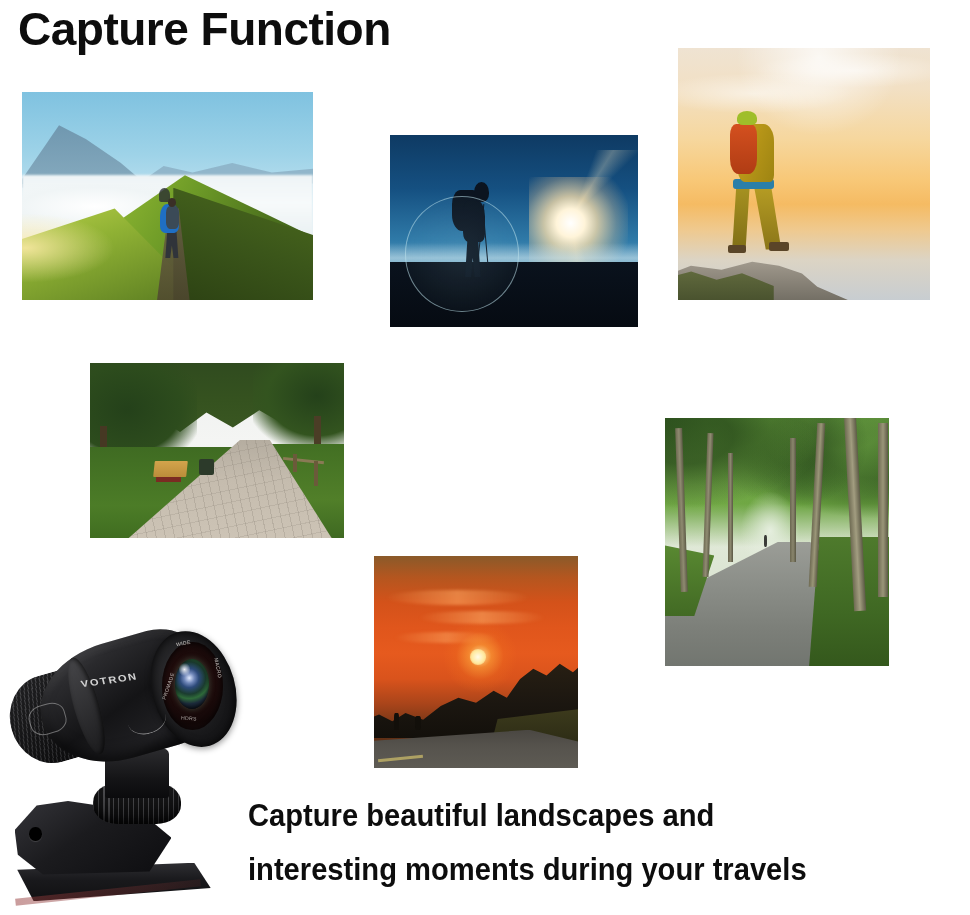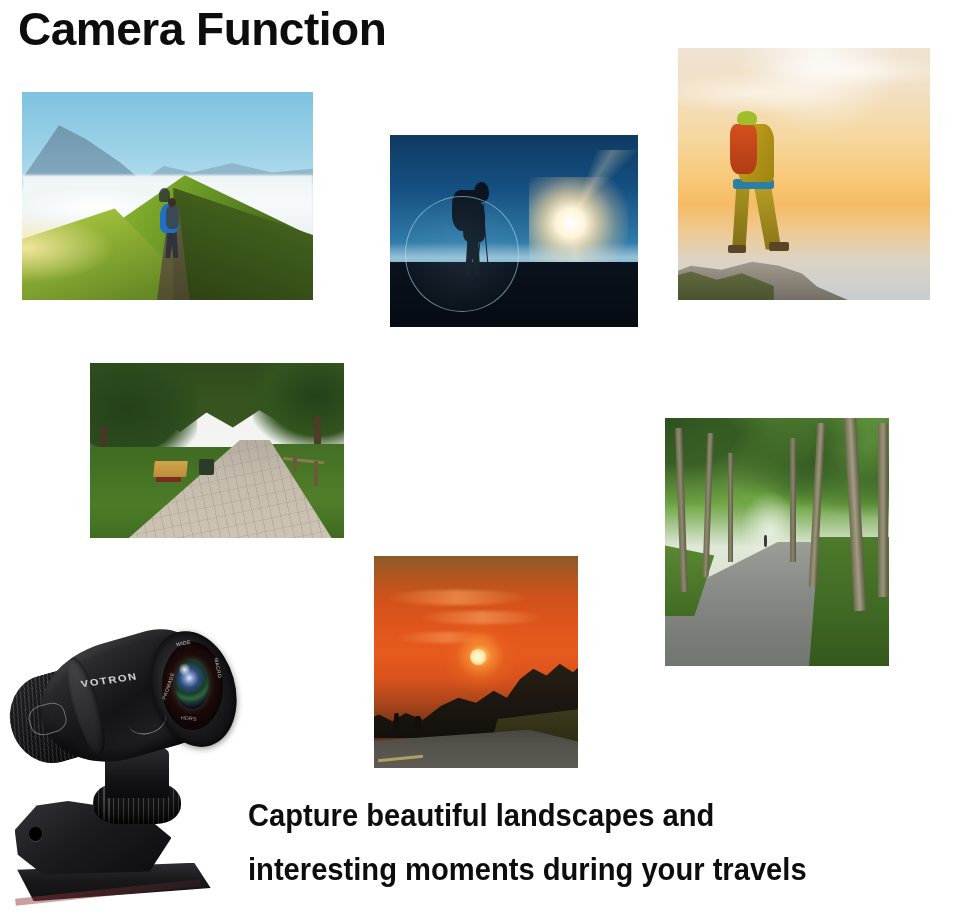--- a/index.html
+++ b/index.html
@@ -493,21 +493,21 @@
     transform-origin: left center;
   }
   #caption-line-1 { top: 798px; }
   #caption-line-2 { top: 852px; }
 </style>
 </head>
 <body>
 
 <div id="page">
 
-  <h1 class="page-title">Camera Function</h1>
+  <h1 class="page-title">Capture Function</h1>
 
   <div class="photo" id="photo-ridge">
     <div class="scene">
       <div class="layer sky"></div>
       <div class="layer farmtn"></div>
       <div class="layer farmtn2"></div>
       <div class="layer cloudsea"></div>
       <div class="layer cloudsea2"></div>
       <div class="layer ridge"></div>
       <div class="layer ridge-left"></div>

